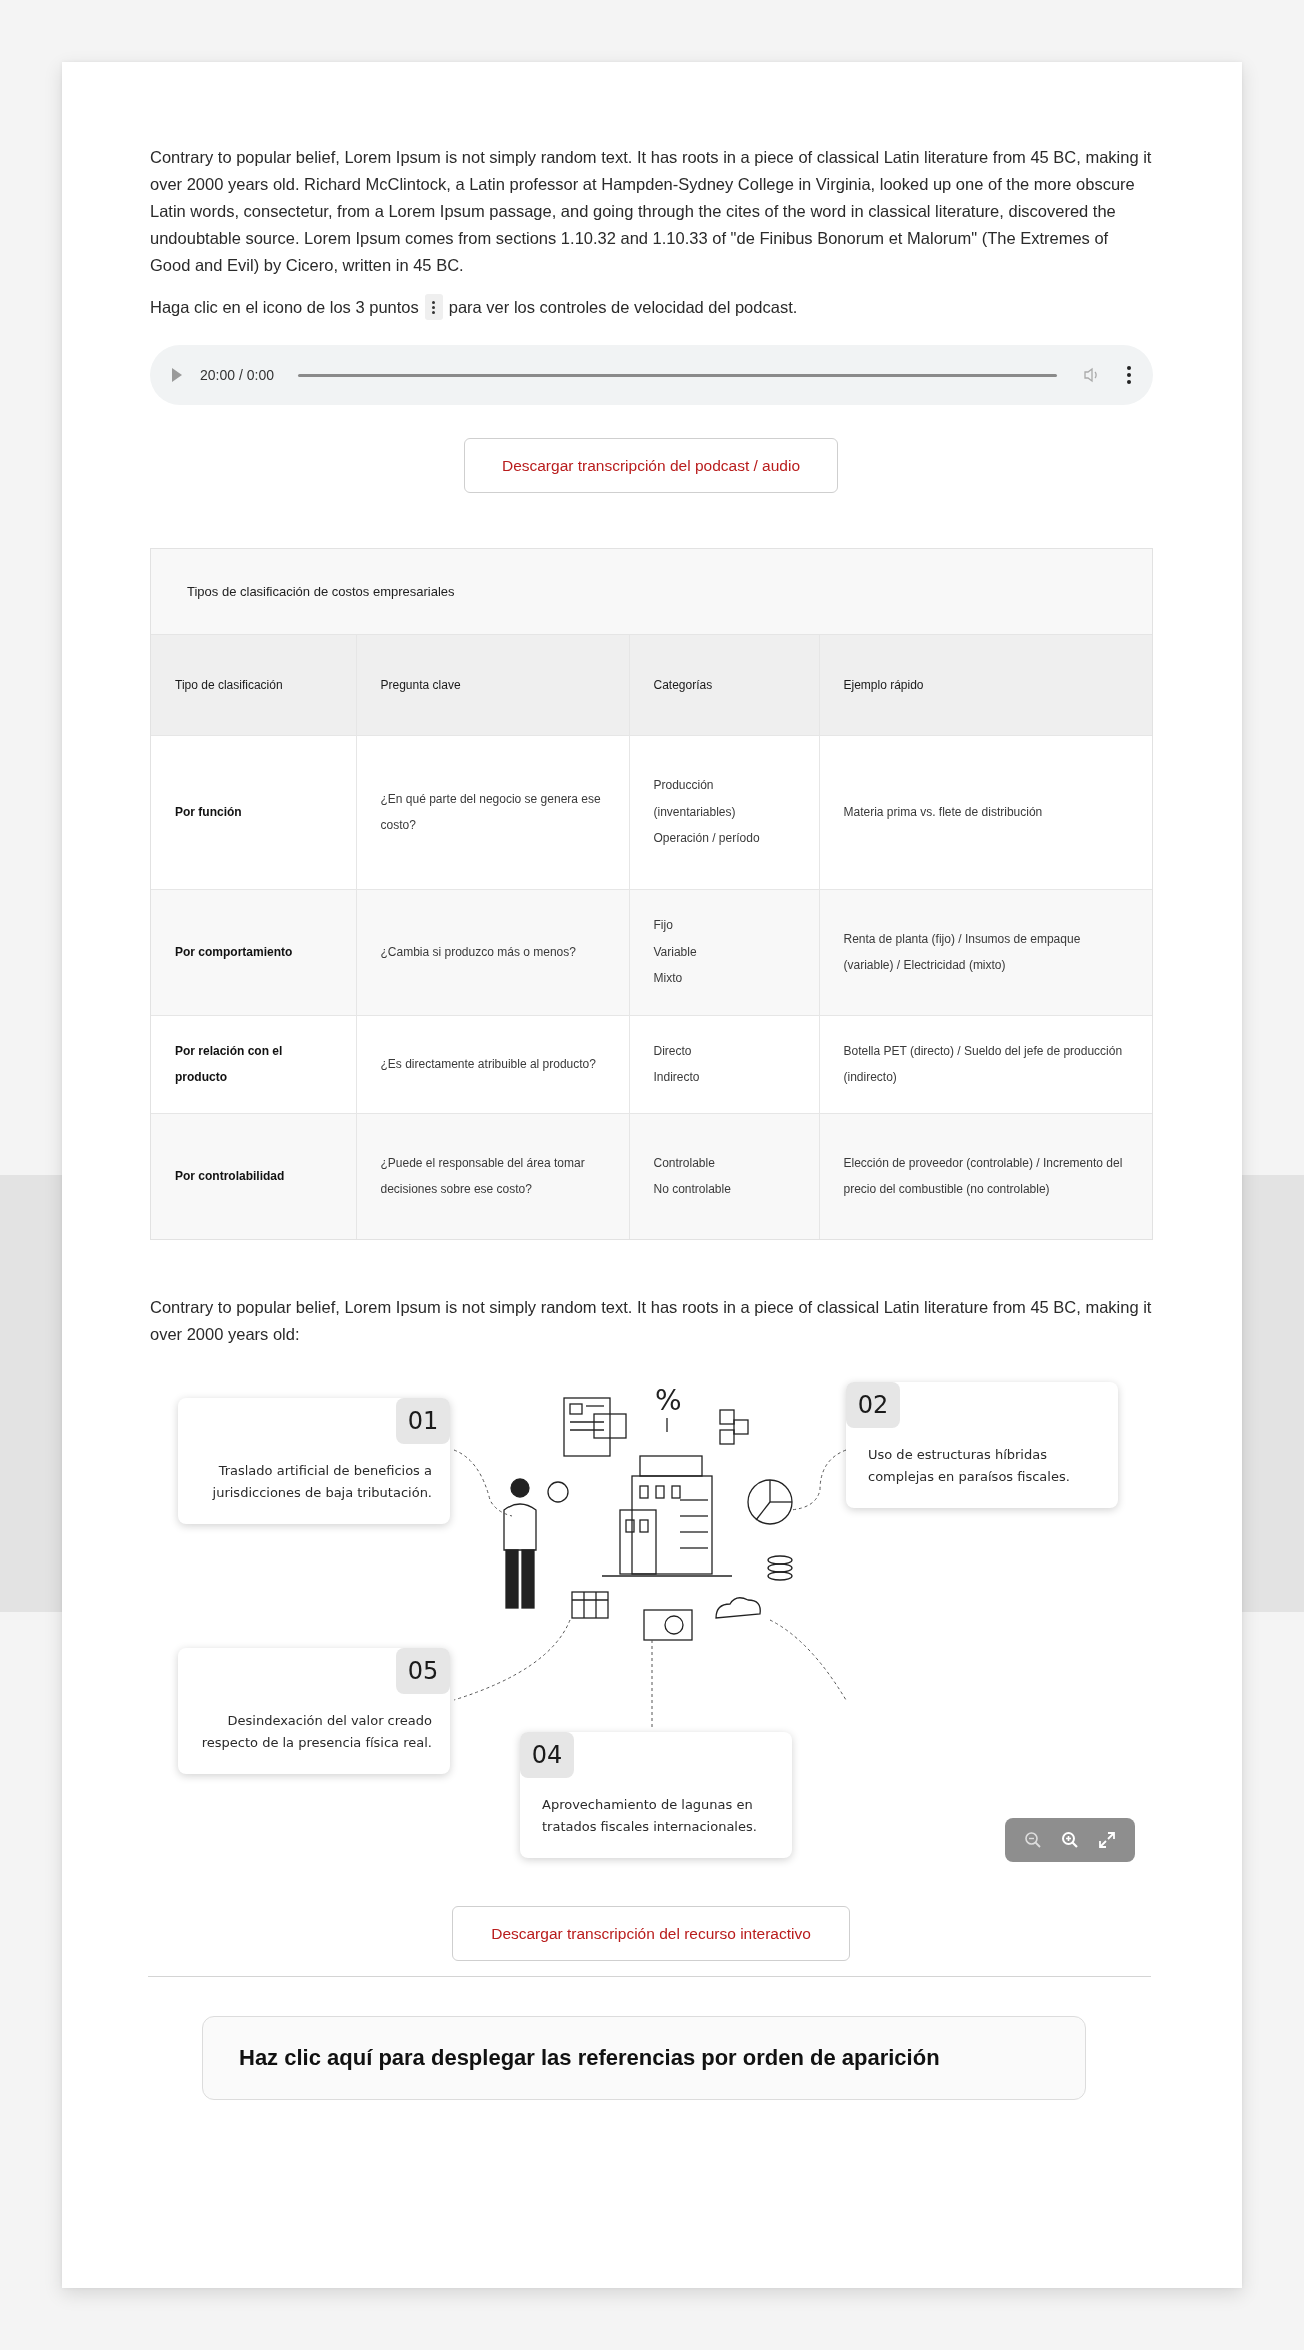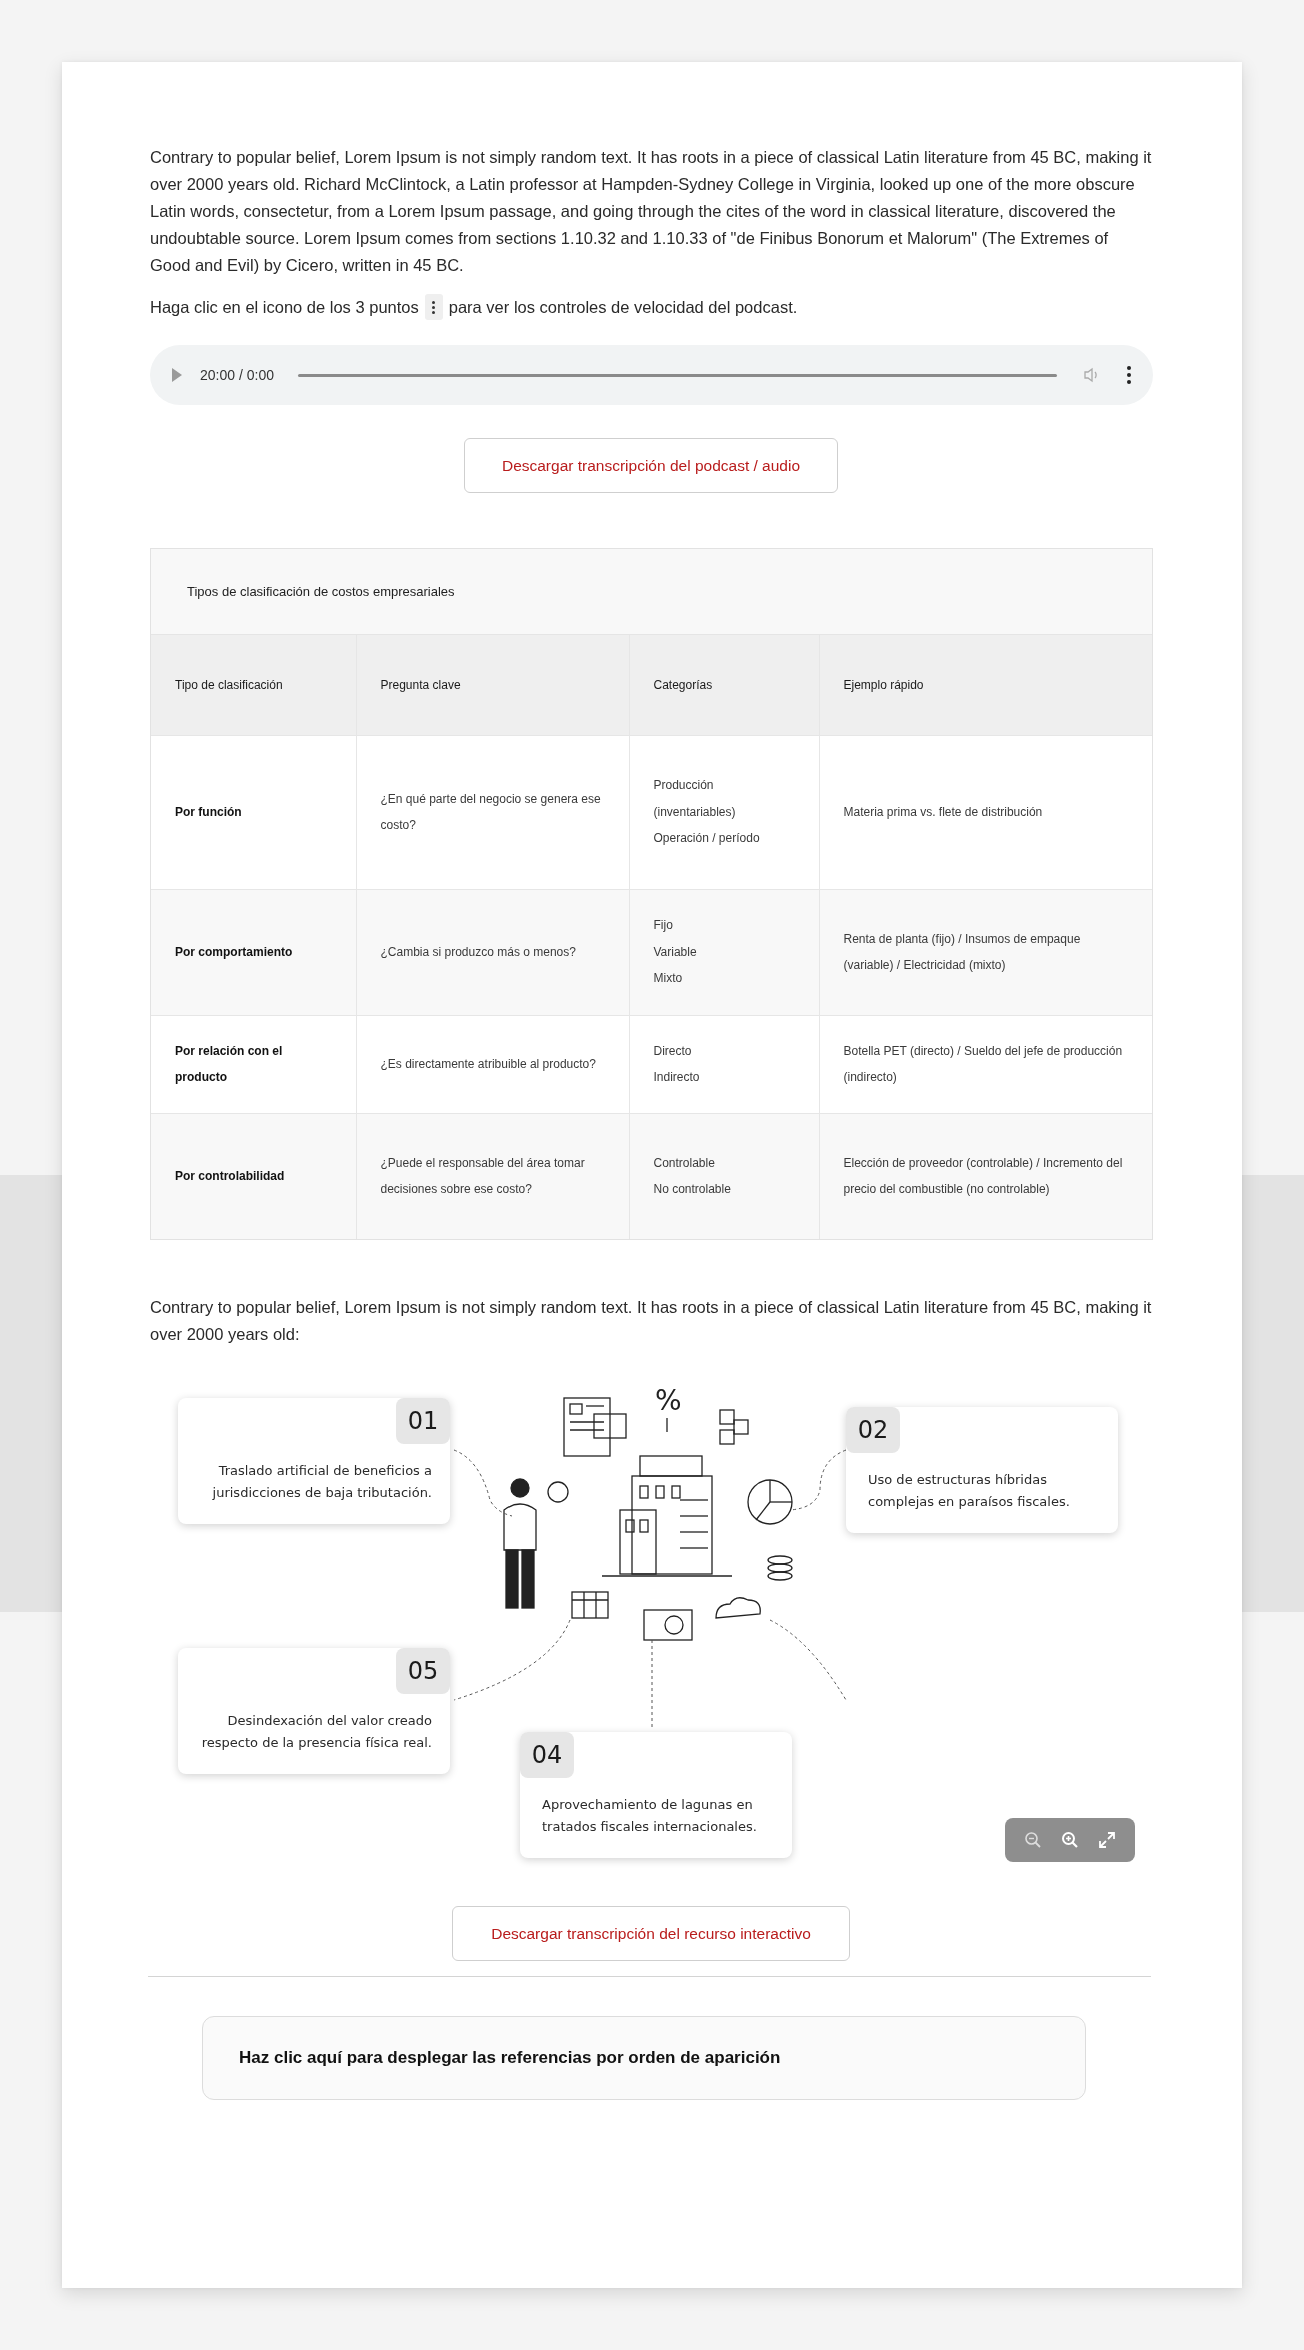--- a/index.html
+++ b/index.html
@@ -80,21 +80,21 @@
     background: #8e8e8e; border-radius: 8px; display: flex; align-items: center; justify-content: space-around; padding: 0 10px;
   }
   .zoom-tools span { color: #f0f0f0; font-size: 17px; cursor: pointer; display: flex; }
 
   .divider { position: absolute; left: 148px; width: 1003px; height: 1px; background: #d4d4d4; top: 1976px; }
 
   .accordion {
     position: absolute; left: 202px; top: 2016px; width: 884px; height: 84px;
     border: 1px solid #dcdcdc; border-radius: 12px; background: #fafafa;
     display: flex; align-items: center; padding-left: 36px;
-    font-size: 17px; font-weight: 600; color: #111; cursor: pointer;
+    font-size: 22px; font-weight: 600; color: #111; cursor: pointer;
   }
 </style>
 </head>
 <body>
 
 <div class="bg-band"></div>
 
 <div class="card">
 
   <p class="para content" style="top:82px;">Contrary to popular belief, Lorem Ipsum is not simply random text. It has roots in a piece of classical Latin literature from 45 BC, making it over 2000 years old. Richard McClintock, a Latin professor at Hampden-Sydney College in Virginia, looked up one of the more obscure Latin words, consectetur, from a Lorem Ipsum passage, and going through the cites of the word in classical literature, discovered the undoubtable source. Lorem Ipsum comes from sections 1.10.32 and 1.10.33 of "de Finibus Bonorum et Malorum" (The Extremes of Good and Evil) by Cicero, written in 45 BC.</p>
@@ -258,21 +258,21 @@
       <path d="M502 270 L502 360"></path>
       <path d="M620 250 Q660 270 696 330"></path>
     </g>
   </svg>
 
   <div class="step-card" style="left:28px; top:28px; height:126px;">
     <div class="step-num" style="right:0;">01</div>
     <div class="step-text" style="left:24px; right:18px; top:62px; text-align:right;">Traslado artificial de beneficios a jurisdicciones de baja tributación.</div>
   </div>
 
-  <div class="step-card" style="left:696px; top:37px; height:126px;">
+  <div class="step-card" style="left:696px; top:12px; height:126px;">
     <div class="step-num" style="left:0;">02</div>
     <div class="step-text" style="left:22px; right:24px; top:62px;">Uso de estructuras híbridas complejas en paraísos fiscales.</div>
   </div>
 
 
   <div class="step-card" style="left:370px; top:362px; height:126px;">
     <div class="step-num" style="left:0;">04</div>
     <div class="step-text" style="left:22px; right:24px; top:62px;">Aprovechamiento de lagunas en tratados fiscales internacionales.</div>
   </div>
 

